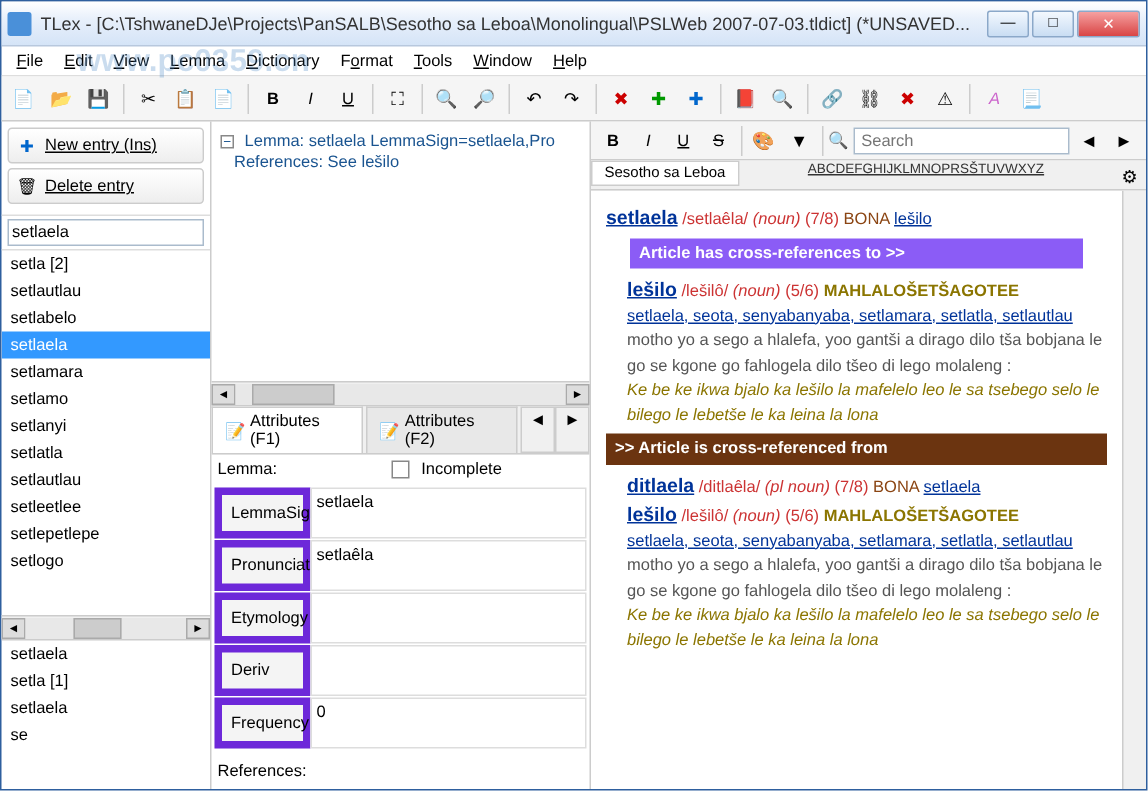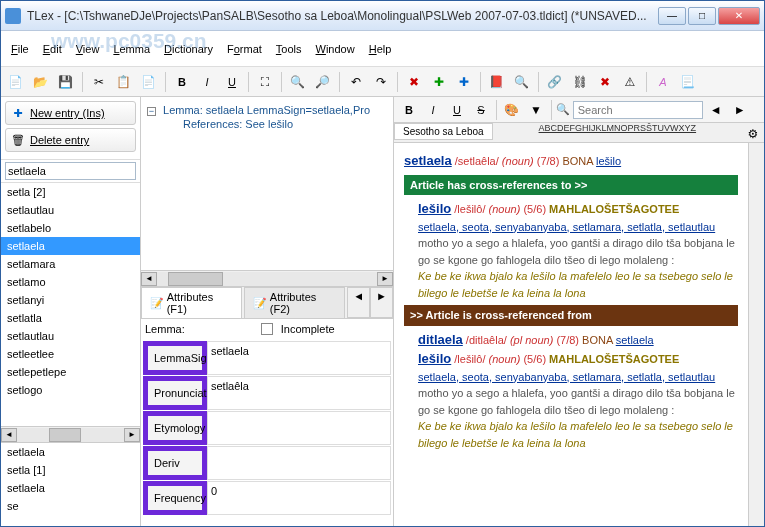--- a/index.html
+++ b/index.html
@@ -5,21 +5,21 @@
 *{box-sizing:border-box;margin:0;padding:0;font-family:Tahoma,Arial,sans-serif;font-size:11px}
 body{width:765px;height:527px;background:#fff;overflow:hidden;border:1px solid #2e5f9e;position:relative}
 .titlebar{height:30px;background:linear-gradient(#fff,#e8f0fb 40%,#d5e4f7);display:flex;align-items:center;padding:0 4px;border-bottom:1px solid #b8c8dd}
 .app-icon{width:16px;height:16px;background:#4a90d9;margin-right:6px;border-radius:2px}
 .title{flex:1;color:#333;font-size:12px;white-space:nowrap;overflow:hidden}
 .winbtns{display:flex;gap:2px}
 .winbtn{width:28px;height:18px;border:1px solid #8ba8c9;border-radius:2px;display:flex;align-items:center;justify-content:center;font-size:10px;cursor:pointer}
 .min{background:linear-gradient(#f3f8fe,#c9ddf3)}
 .max{background:linear-gradient(#f3f8fe,#c9ddf3)}
 .close{background:linear-gradient(#f5a0a0,#d94545);color:#fff;width:42px}
-.menubar{height:36px;display:flex;align-items:center;padding:0 4px;gap:2px;border-bottom:1px solid #ddd}
+.menubar{height:20px;display:flex;align-items:center;padding:0 4px;gap:2px;border-bottom:1px solid #ddd}
 .menuitem{padding:2px 6px;cursor:pointer}
 .menuitem u{text-decoration:underline}
 .toolbar{height:30px;display:flex;align-items:center;padding:2px 4px;gap:3px;border-bottom:1px solid #ccc;background:#f5f5f5}
 .tbtn{width:22px;height:22px;border:1px solid transparent;display:flex;align-items:center;justify-content:center;cursor:pointer;font-size:12px;border-radius:2px}
 .tsep{width:1px;height:20px;background:#ccc;margin:0 2px}
 .watermark{position:absolute;top:28px;left:50px;font-size:21px;color:rgba(80,140,200,0.3);font-weight:bold;z-index:100;pointer-events:none}
 .main{display:flex;height:calc(100% - 80px)}
 .leftcol{width:140px;border-right:1px solid #ccc;display:flex;flex-direction:column}
 .actbtns{padding:4px;border-bottom:1px solid #ddd}
 .actbtn{display:flex;align-items:center;padding:3px 4px;cursor:pointer;border:1px solid #ccc;border-radius:3px;margin-bottom:3px;background:linear-gradient(#fff,#eee)}
@@ -31,47 +31,47 @@
 .witem.sel{background:#3399ff;color:#fff}
 .hscroll{height:16px;background:#f0f0f0;display:flex;align-items:center;border-top:1px solid #ccc}
 .hscroll .sctrack{flex:1;height:14px;background:#e8e8e8;position:relative}
 .hscroll .scthumb{position:absolute;left:30%;width:30%;height:100%;background:#ccc;border:1px solid #aaa}
 .hscroll .scbtn{width:16px;height:14px;background:#ddd;border:1px solid #aaa;text-align:center;font-size:8px;line-height:12px}
 .wlist2{height:100px;border-top:1px solid #ccc;overflow-y:auto}
 .midcol{width:253px;border-right:1px solid #ccc;display:flex;flex-direction:column}
 .tree{flex:1;padding:6px;overflow:auto}
 .treenode{color:#1a5490;font-size:11px;padding:1px 0}
 .treenode .tgl{display:inline-block;width:9px;height:9px;border:1px solid #888;text-align:center;line-height:7px;font-size:9px;margin-right:4px;cursor:pointer}
-.treechild{margin-left:36px}
+.treechild{margin-left:9px}
 .attrpane{border-top:1px solid #ccc}
 .tabs{display:flex;background:#f0f0f0;border-bottom:1px solid #ccc}
 .tab{padding:3px 8px;border:1px solid #ccc;border-bottom:none;background:#fff;margin-right:2px;cursor:pointer;display:flex;align-items:center;gap:3px}
 .tab.inact{background:#e8e8e8}
 .tabnav{margin-left:auto;display:flex}
 .tabnav span{padding:2px 5px;cursor:pointer;border:1px solid #ccc}
 .attrgrid{padding:2px}
 .attrrow{display:flex;margin-bottom:1px}
 .attrlbl{width:64px;padding:6px;background:#f4f4f4;border:5px solid #6d28d9}
 .attrval{flex:1;padding:3px;border:1px solid #ddd;background:#fff}
 .attrtop{display:flex;padding:4px;align-items:center;gap:8px}
 .chk{width:12px;height:12px;border:1px solid #888}
 .rightcol{flex:1;display:flex;flex-direction:column;overflow:hidden}
 .rtoolbar{height:26px;display:flex;align-items:center;padding:2px 4px;gap:2px;border-bottom:1px solid #ccc;background:#f5f5f5}
-.rsearch{border:1px solid #abc;padding:2px 4px;width:130px;margin-left:1px}
+.rsearch{border:1px solid #abc;padding:2px 4px;width:144px;margin-left:1px}
 .langbar{height:20px;display:flex;align-items:flex-start;border-bottom:1px solid #ccc;background:#f0f0f0}
 .langtab{padding:2px 8px;border:1px solid #ccc;background:#fff;font-size:10px}
 .alpha{flex:1;text-align:center;font-size:9px;letter-spacing:0;text-decoration:underline;color:#333}
 .article{flex:1;overflow-y:auto;padding:8px 10px;line-height:1.5}
 .hw{color:#003399;font-weight:bold;font-size:13px;text-decoration:underline}
 .pron{color:#cc3333;}
 .pos{color:#cc3333;font-style:italic}
 .freq{color:#cc3333}
 .xref{color:#8b4513}
 .link{color:#003399;text-decoration:underline}
-.bar-green{background:#15803d;color:#fff;padding:2px 6px;font-weight:bold;font-size:11px;margin:4px 0}
+.bar-green{background:#8b5cf6;color:#fff;padding:2px 6px;font-weight:bold;font-size:11px;margin:4px 16px}
 .bar-brown{background:#6b3410;color:#fff;padding:2px 6px;font-weight:bold;font-size:11px;margin:4px 0}
 .sub{margin-left:14px}
 .cross{color:#8b7500;font-weight:bold}
 .body{color:#555}
 .ex{color:#8b7500;font-style:italic}
 .vscroll{width:16px;background:#f0f0f0;border-left:1px solid #ccc}
 .rightwrap{display:flex;flex:1;overflow:hidden}
 </style>
 </head>
 <body>

